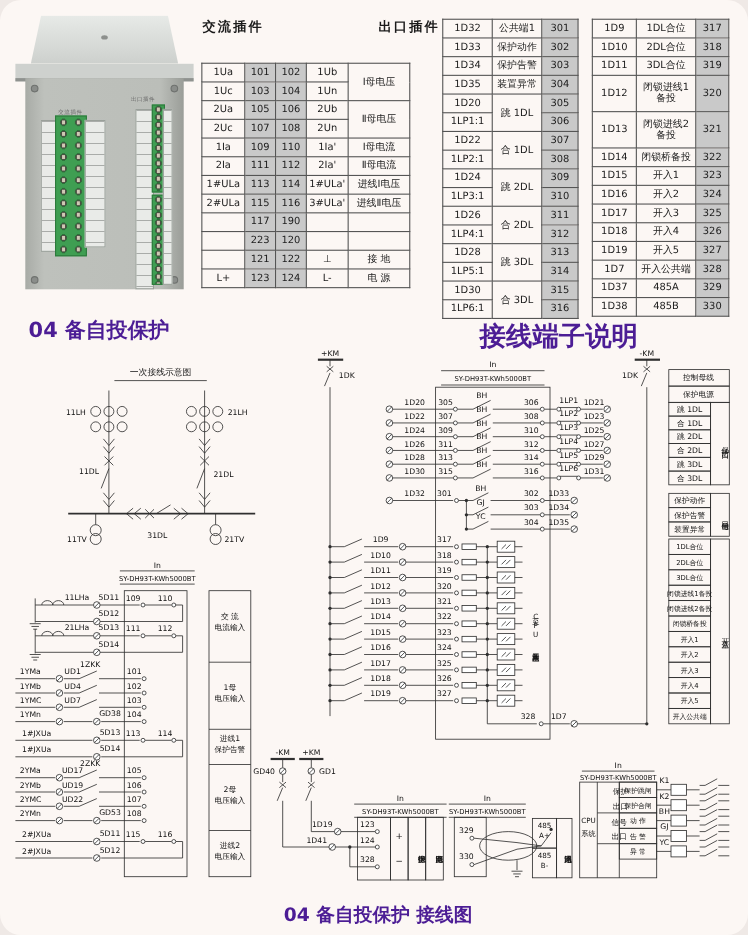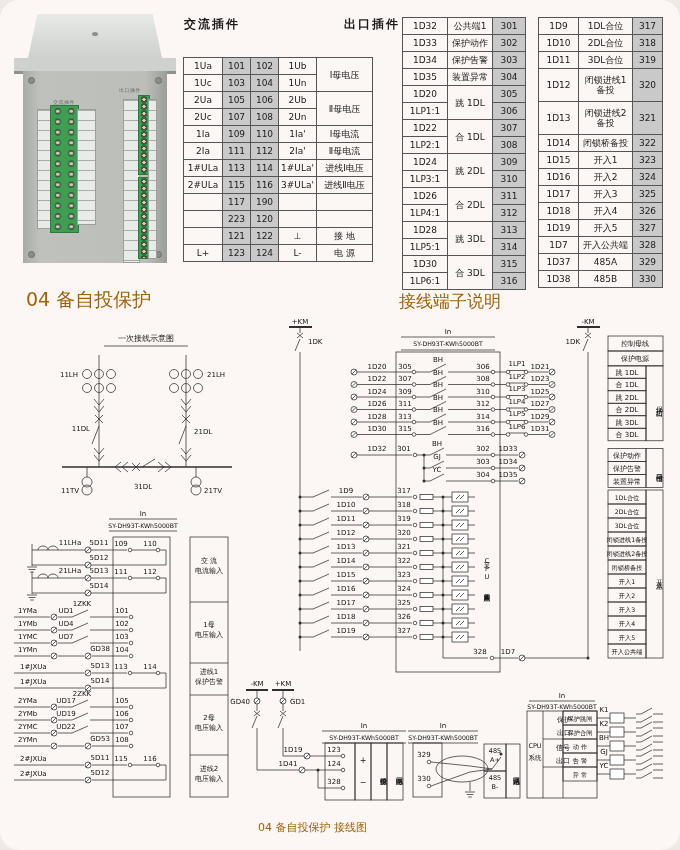--- a/index.html
+++ b/index.html
@@ -8,21 +8,21 @@
 
   
   .thdr{position:absolute;font-size:12px;font-weight:bold;letter-spacing:2px;}
   table.tb{position:absolute;border-collapse:collapse;table-layout:fixed;}
   table.tb td{border:1px solid #555;font-size:9px;text-align:center;vertical-align:middle;
               padding:0;height:16px;overflow:hidden;white-space:pre-line;line-height:10px;}
   td.sh{background:#c9c9c9;}
   tr.tall td{height:32px;}
 
   
-  .red{position:absolute;color:#a16207;font-weight:normal;white-space:nowrap;}
+  .red{position:absolute;color:#4c1d95;font-weight:bold;white-space:nowrap;}
 
   
   svg.diag{position:absolute;left:0;top:0;width:680px;height:850px;}
   svg.diag line,svg.diag path,svg.diag rect,svg.diag circle,svg.diag ellipse,svg.diag polyline{
       stroke:#2f2f2f;stroke-width:.75;fill:none;}
   svg.diag .fw{fill:#fff;}
   svg.diag .fd{fill:#2f2f2f;stroke:none;}
   svg.diag .bl{stroke-width:1.6;}
   svg.diag .b2{stroke-width:2;}
   svg.diag text{stroke:none;fill:#111;font-size:7px;font-family:"DejaVu Sans","Liberation Sans",sans-serif;}
@@ -340,22 +340,22 @@
         </tr>
     <tr>
           <td>1D38</td>
           <td>485B</td>
           <td class="sh">330</td>
         </tr>
   </tbody>
     </table>
 
   <div class="red" style="left:26px;top:287px;font-size:19px">04 备自投保护</div>
-  <div class="red" style="left:399px;top:290px;font-size:17px">接线端子说明</div>
-  <div class="red" style="left:258px;top:820px;font-size:11px">04 备自投保护 接线图</div>
+  <div class="red" style="left:436px;top:290px;font-size:24px">接线端子说明</div>
+  <div class="red" style="left:258px;top:820px;font-size:17px">04 备自投保护 接线图</div>
 
   <svg class="diag" viewBox="0 0 680 850">
     <defs>
       <g id="xt">
           <circle r="3" class="fw"></circle>
           <line x1="-2.1" y1="2.1" x2="2.1" y2="-2.1"></line>
         </g>
       <g id="ci">
           <circle r="1.8" class="fw"></circle>
         </g>

